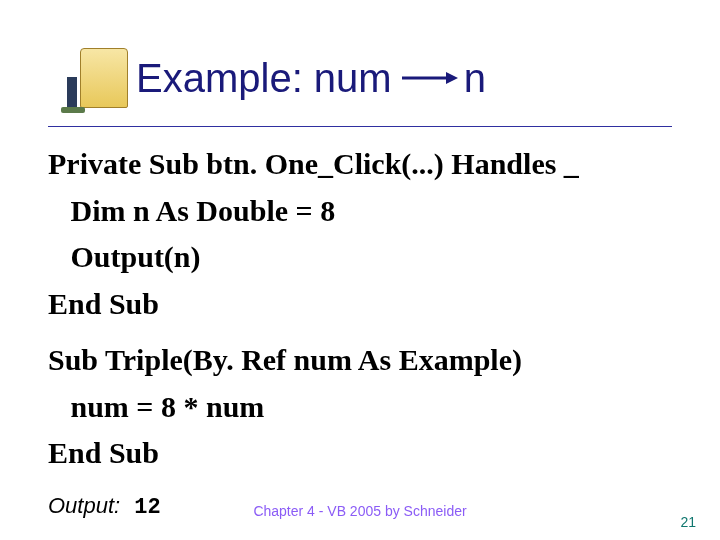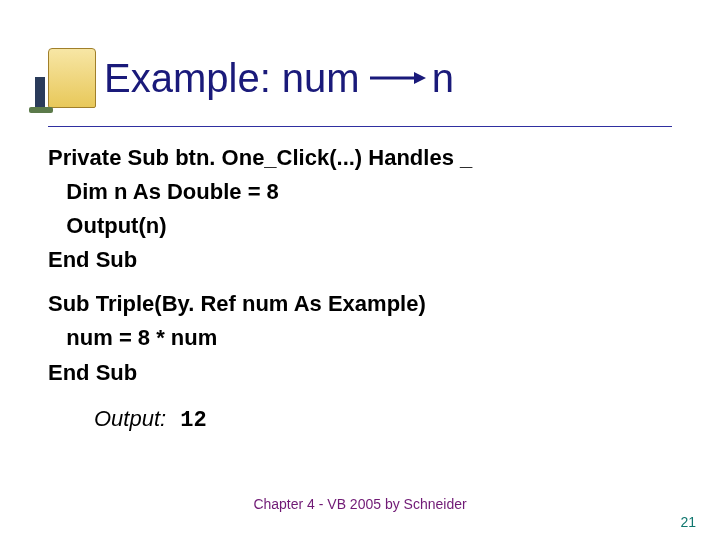--- a/index.html
+++ b/index.html
@@ -1,31 +1,31 @@
 <!DOCTYPE html>
 <html><head>
 <meta charset="utf-8">
 <style>
   * { margin: 0; padding: 0; box-sizing: border-box; }
   html, body { width: 720px; height: 540px; background: #fff; font-family: Arial, Helvetica, sans-serif; color: #000; overflow: hidden; }
   .slide { position: relative; width: 720px; height: 540px; }
-  .title-row { display: flex; align-items: center; padding: 48px 0 18px 48px; }
+  .title-row { display: flex; align-items: center; padding: 48px 0 18px 48px; margin-left: 32px; }
   .title-icon { width: 48px; height: 60px; background: linear-gradient(#f7e6a5, #e8c85a); border: 1px solid #a07f2a; border-radius: 4px 4px 2px 2px; position: relative; margin-right: 8px; }
   .title-icon::before { content: ""; position: absolute; left: -14px; bottom: -4px; width: 10px; height: 34px; background: #2a3b5a; }
   .title-icon::after { content: ""; position: absolute; left: -20px; bottom: -6px; width: 24px; height: 6px; background: #5b7a4a; border-radius: 2px; }
   .title-text { font-size: 40px; color: #1a1a7a; display: flex; align-items: center; }
   .arrow { display: inline-flex; align-items: center; margin: 0 6px; }
   .divider { height: 1px; background: #2f2fa0; margin: 0 48px 14px 48px; }
-  .code { font-family: Liberation Sans, sans-serif; font-size: 22px; font-weight: bold; line-height: 1.55; padding: 0 48px; }
+  .code { font-family: Liberation Serif, serif; font-size: 30px; font-weight: bold; line-height: 1.55; padding: 0 48px; }
   .code div { white-space: pre; }
   .spacer { height: 10px; }
-  .output-row { padding: 16px 32px 0 48px; font-size: 22px; margin-left: 46px; }
+  .output-row { padding: 16px 32px 0 48px; font-size: 22px; }
   .output-label { font-style: italic; }
   .output-value { font-family: "Courier New", Courier, monospace; font-weight: bold; margin-left: 8px; }
-  .footer { position: absolute; bottom: 28px; left: 0; width: 100%; text-align: center; font-size: 14px; color: #701a75; }
+  .footer { position: absolute; bottom: 21px; left: 0; width: 100%; text-align: center; font-size: 14px; color: #8b5cf6; }
   .pagenum { position: absolute; bottom: 10px; right: 24px; font-size: 14px; color: #0f766e; }
 </style>
 </head>
 <body>
 
 <div class="slide">
 
   <div class="title-row">
     <div class="title-icon"></div>
     <div class="title-text">

